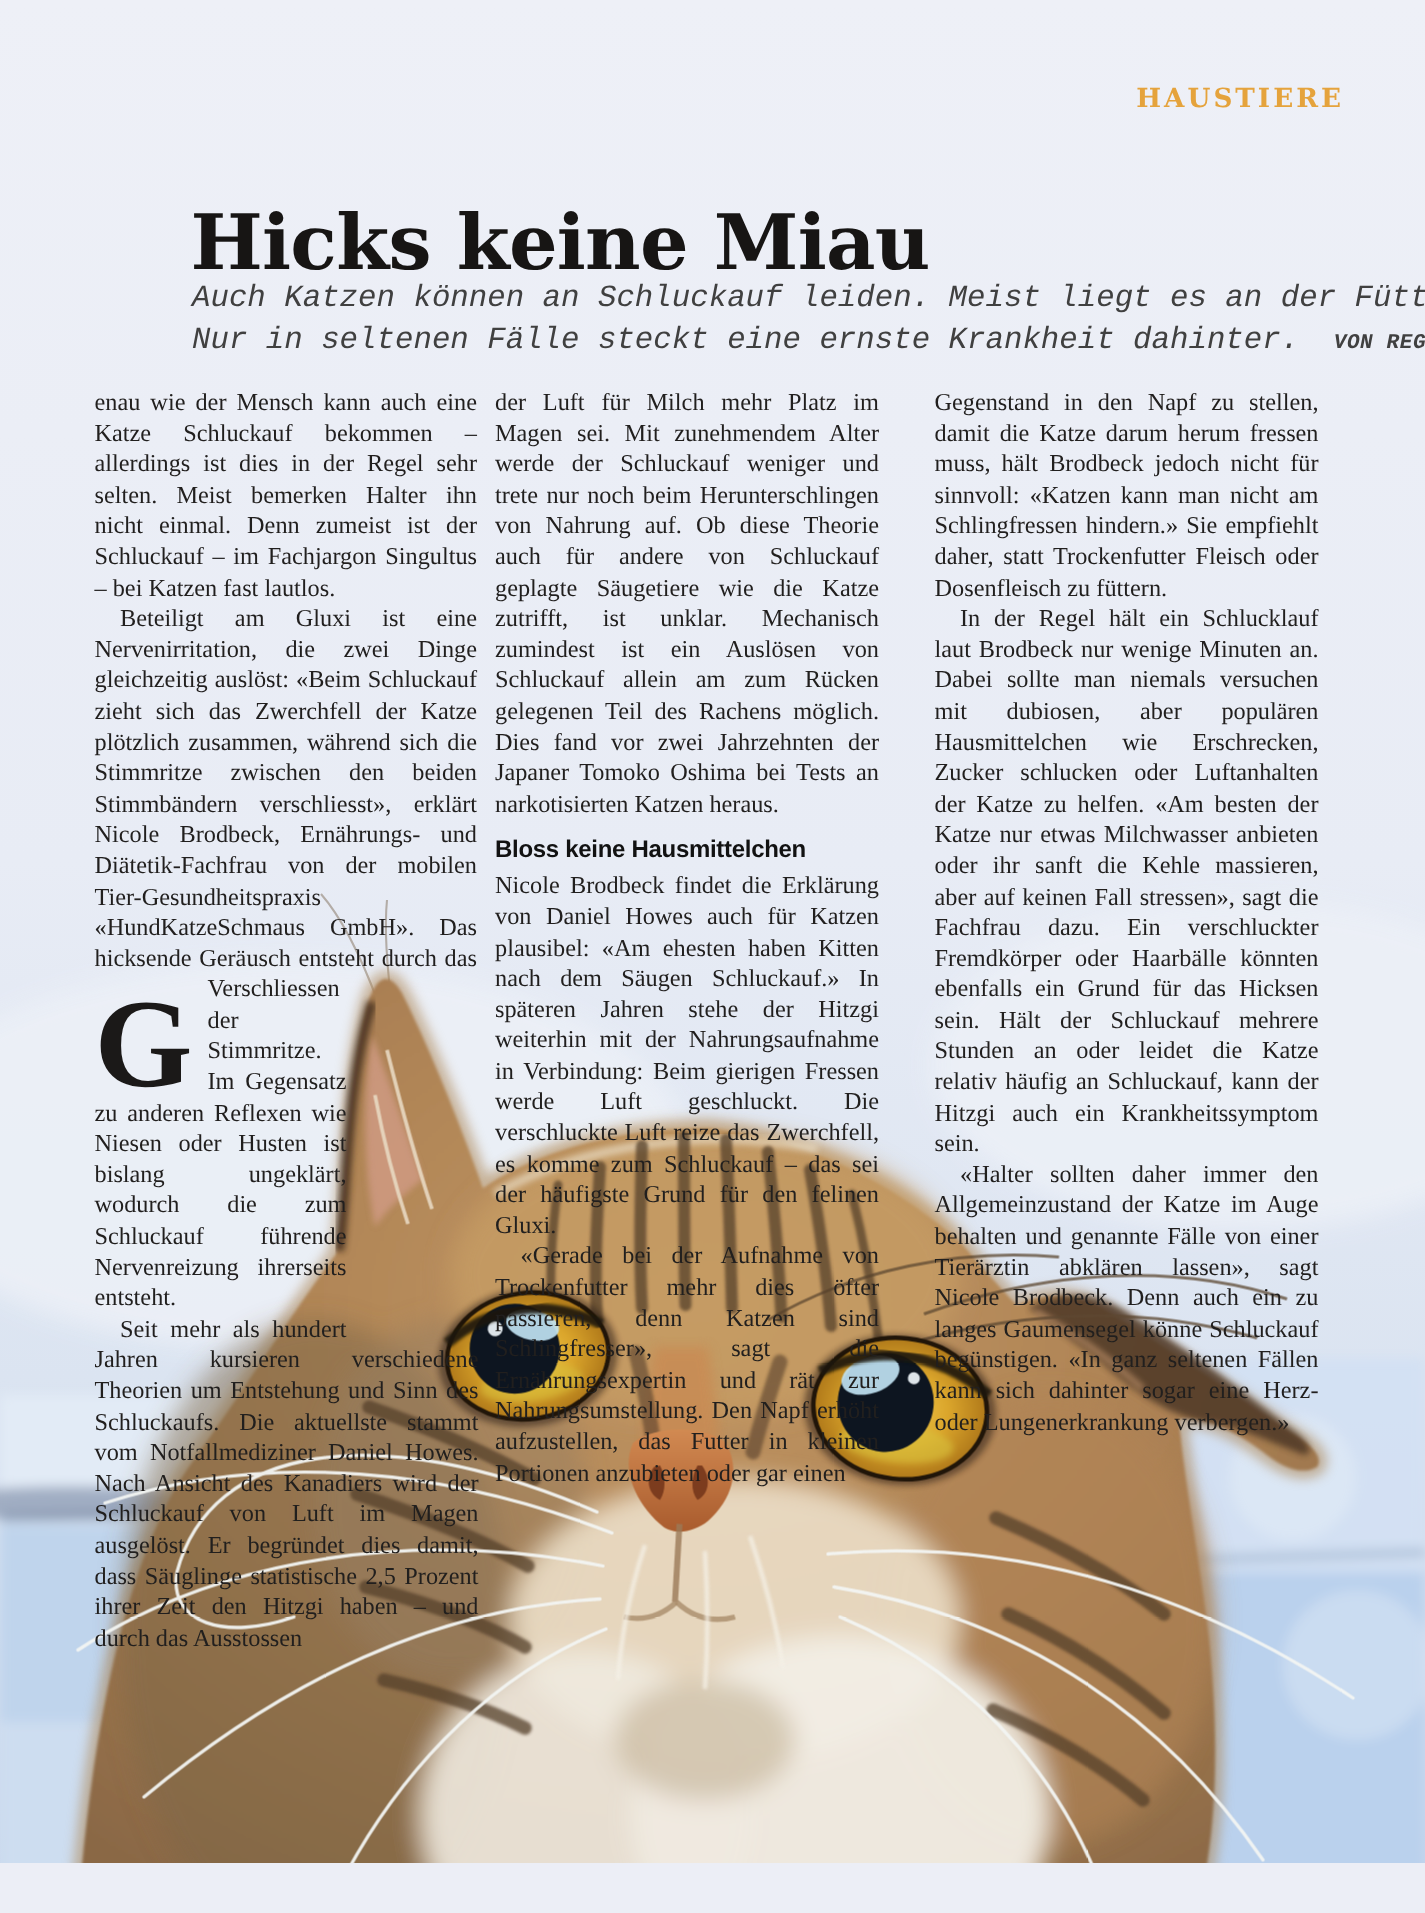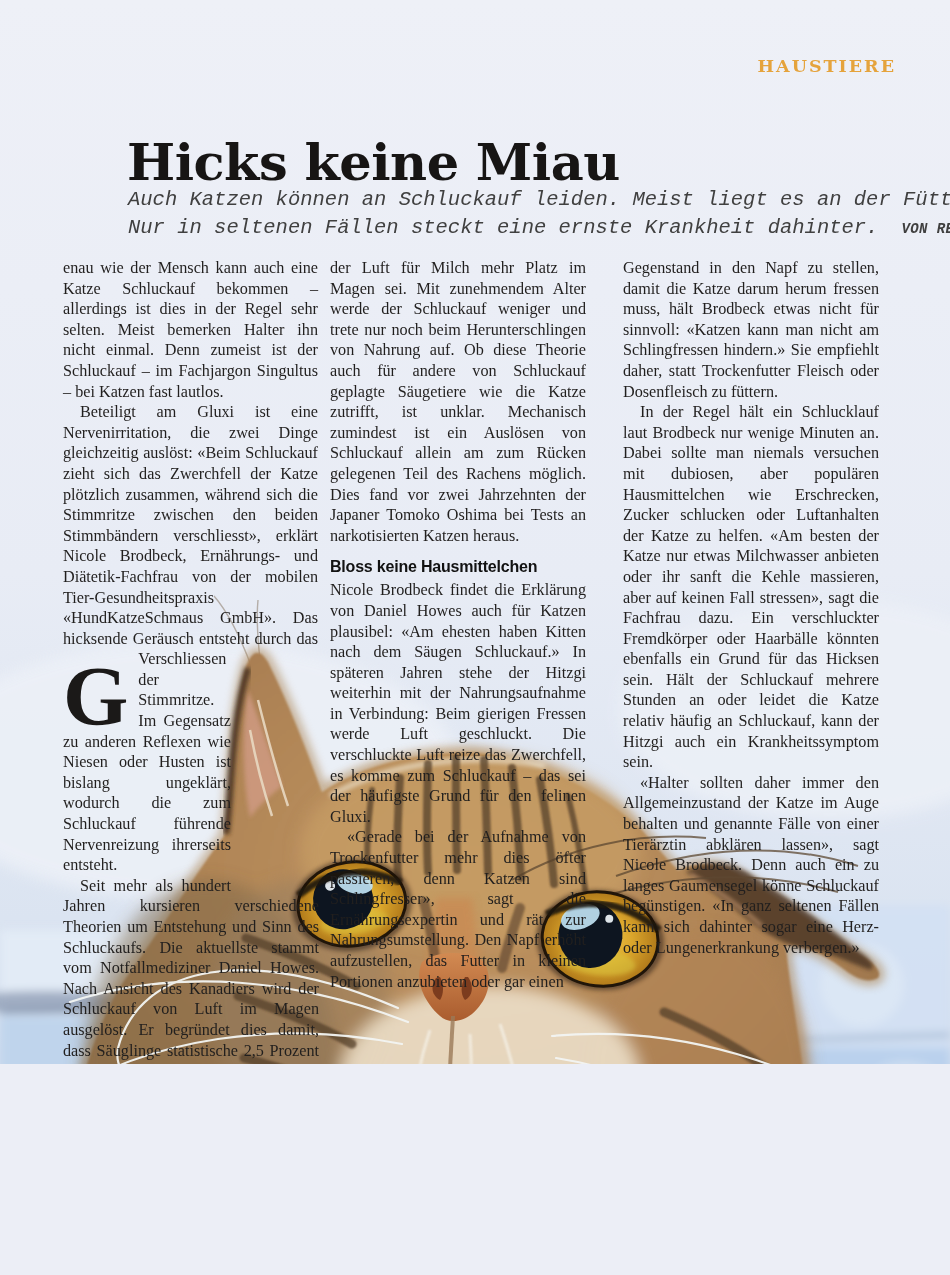--- a/index.html
+++ b/index.html
@@ -1,17 +1,17 @@
 <!DOCTYPE html>
 <html lang="de"><head>
 <meta charset="utf-8">
 <style>
   html,body{margin:0;padding:0;}
   body{width:950px;height:1275px;overflow:hidden;background:#eceef6;}
-  .page{position:relative;width:950px;height:1064px;overflow:hidden;
+  .page{position:relative;width:950px;height:1242px;overflow:hidden;
         font-family:"Liberation Serif",serif;-webkit-hyphens:auto;hyphens:auto;}
   .photo-svg{position:absolute;inset:0;z-index:0;}
   .content{position:absolute;inset:0;z-index:1;}
 
   .category{position:absolute;top:56px;right:54px;
     font-family:"DejaVu Serif",serif;font-weight:700;font-size:17.5px;
     letter-spacing:2px;color:#e5a33c;}
   .headline{position:absolute;left:127px;top:99px;
     font-family:"DejaVu Serif",serif;font-weight:700;font-size:51px;
     line-height:58px;color:#171514;letter-spacing:-0.5px;}
@@ -243,40 +243,40 @@
 
     <div class="category">HAUSTIERE</div>
 
     <h1 class="headline">Hicks keine Miau</h1>
 
     <div class="standfirst">
       <div class="sf-line">
         <span>Auch Katzen können an Schluckauf leiden. Meist liegt es an der Fütterung.</span>
       </div>
       <div class="sf-line">
-        <span>Nur in seltenen Fällen steckt eine ernste Krankheit dahinter.</span><span class="byline">VON REGINA RÖTTGEN</span>
+        <span>Nur in seltenen Fälle steckt eine ernste Krankheit dahinter.</span><span class="byline">VON REGINA RÖTTGEN</span>
       </div>
     </div>
 
     <div class="col col1">
       <span class="wrap-spacer-a"></span>
       <span class="wrap-spacer-b"></span>
       <p><span class="dropcap">G</span><span>enau wie der Mensch kann auch eine Katze Schluckauf bekommen – allerdings ist dies in der Regel sehr selten. Meist bemerken Halter ihn nicht einmal. Denn zumeist ist der Schluckauf – im Fachjargon Singultus – bei Katzen fast lautlos.</span></p>
       <p class="indent"><span>Beteiligt am Gluxi ist eine Nervenirritation, die zwei Dinge gleichzeitig auslöst: «Beim Schluckauf zieht sich das Zwerchfell der Katze plötzlich zusammen, während sich die Stimmritze zwischen den beiden Stimmbändern verschliesst», erklärt Nicole Brodbeck, Ernährungs- und Diätetik-Fachfrau von der mobilen Tier-Gesundheitspraxis «HundKatzeSchmaus GmbH». Das hicksende Geräusch entsteht durch das Verschliessen der Stimmritze. Im Gegensatz zu anderen Reflexen wie Niesen oder Husten ist bislang ungeklärt, wodurch die zum Schluckauf führende Nervenreizung ihrerseits entsteht.</span></p>
       <p class="indent"><span>Seit mehr als hundert Jahren kursieren verschiedene Theorien um Entstehung und Sinn des Schluckaufs. Die aktuellste stammt vom Notfallmediziner Daniel Howes. Nach Ansicht des Kanadiers wird der Schluckauf von Luft im Magen ausgelöst. Er begründet dies damit, dass Säuglinge statistische 2,5 Prozent ihrer Zeit den Hitzgi haben – und durch das Ausstossen</span></p>
     </div>
 
     <div class="col col2">
       <p><span>der Luft für Milch mehr Platz im Magen sei. Mit zunehmendem Alter werde der Schluckauf weniger und trete nur noch beim Herunterschlingen von Nahrung auf. Ob diese Theorie auch für andere von Schluckauf geplagte Säugetiere wie die Katze zutrifft, ist unklar. Mechanisch zumindest ist ein Auslösen von Schluckauf allein am zum Rücken gelegenen Teil des Rachens möglich. Dies fand vor zwei Jahrzehnten der Japaner Tomoko Oshima bei Tests an narkotisierten Katzen heraus.</span></p>
       <h3 class="subhead">Bloss keine Hausmittelchen</h3>
       <p><span>Nicole Brodbeck findet die Erklärung von Daniel Howes auch für Katzen plausibel: «Am ehesten haben Kitten nach dem Säugen Schluckauf.» In späteren Jahren stehe der Hitzgi weiterhin mit der Nahrungsaufnahme in Verbindung: Beim gierigen Fressen werde Luft geschluckt. Die verschluckte Luft reize das Zwerchfell, es komme zum Schluckauf – das sei der häufigste Grund für den felinen Gluxi.</span></p>
       <p class="indent"><span>«Gerade bei der Aufnahme von Trockenfutter mehr dies öfter passieren, denn Katzen sind Schlingfresser», sagt die Ernährungsexpertin und rät zur Nahrungsumstellung. Den Napf erhöht aufzustellen, das Futter in kleinen Portionen anzubieten oder gar einen</span></p>
     </div>
 
     <div class="col col3">
-      <p><span>Gegenstand in den Napf zu stellen, damit die Katze darum herum fressen muss, hält Brodbeck etwas nicht für sinnvoll: «Katzen kann man nicht am Schlingfressen hindern.» Sie empfiehlt daher, statt Trockenfutter Fleisch oder Dosenfleisch zu füttern.</span></p>
+      <p><span>Gegenstand in den Napf zu stellen, damit die Katze darum herum fressen muss, hält Brodbeck jedoch nicht für sinnvoll: «Katzen kann man nicht am Schlingfressen hindern.» Sie empfiehlt daher, statt Trockenfutter Fleisch oder Dosenfleisch zu füttern.</span></p>
       <p class="indent"><span>In der Regel hält ein Schlucklauf laut Brodbeck nur wenige Minuten an. Dabei sollte man niemals versuchen mit dubiosen, aber populären Hausmittelchen wie Erschrecken, Zucker schlucken oder Luftanhalten der Katze zu helfen. «Am besten der Katze nur etwas Milchwasser anbieten oder ihr sanft die Kehle massieren, aber auf keinen Fall stressen», sagt die Fachfrau dazu. Ein verschluckter Fremdkörper oder Haarbälle könnten ebenfalls ein Grund für das Hicksen sein. Hält der Schluckauf mehrere Stunden an oder leidet die Katze relativ häufig an Schluckauf, kann der Hitzgi auch ein Krankheitssymptom sein.</span></p>
       <p class="indent"><span>«Halter sollten daher immer den Allgemeinzustand der Katze im Auge behalten und genannte Fälle von einer Tierärztin abklären lassen», sagt Nicole Brodbeck. Denn auch ein zu langes Gaumensegel könne Schluckauf begünstigen. «In ganz seltenen Fällen kann sich dahinter sogar eine Herz- oder Lungenerkrankung verbergen.»</span></p>
     </div>
 
 
   </div>
 </div>
 
 </body></html>

